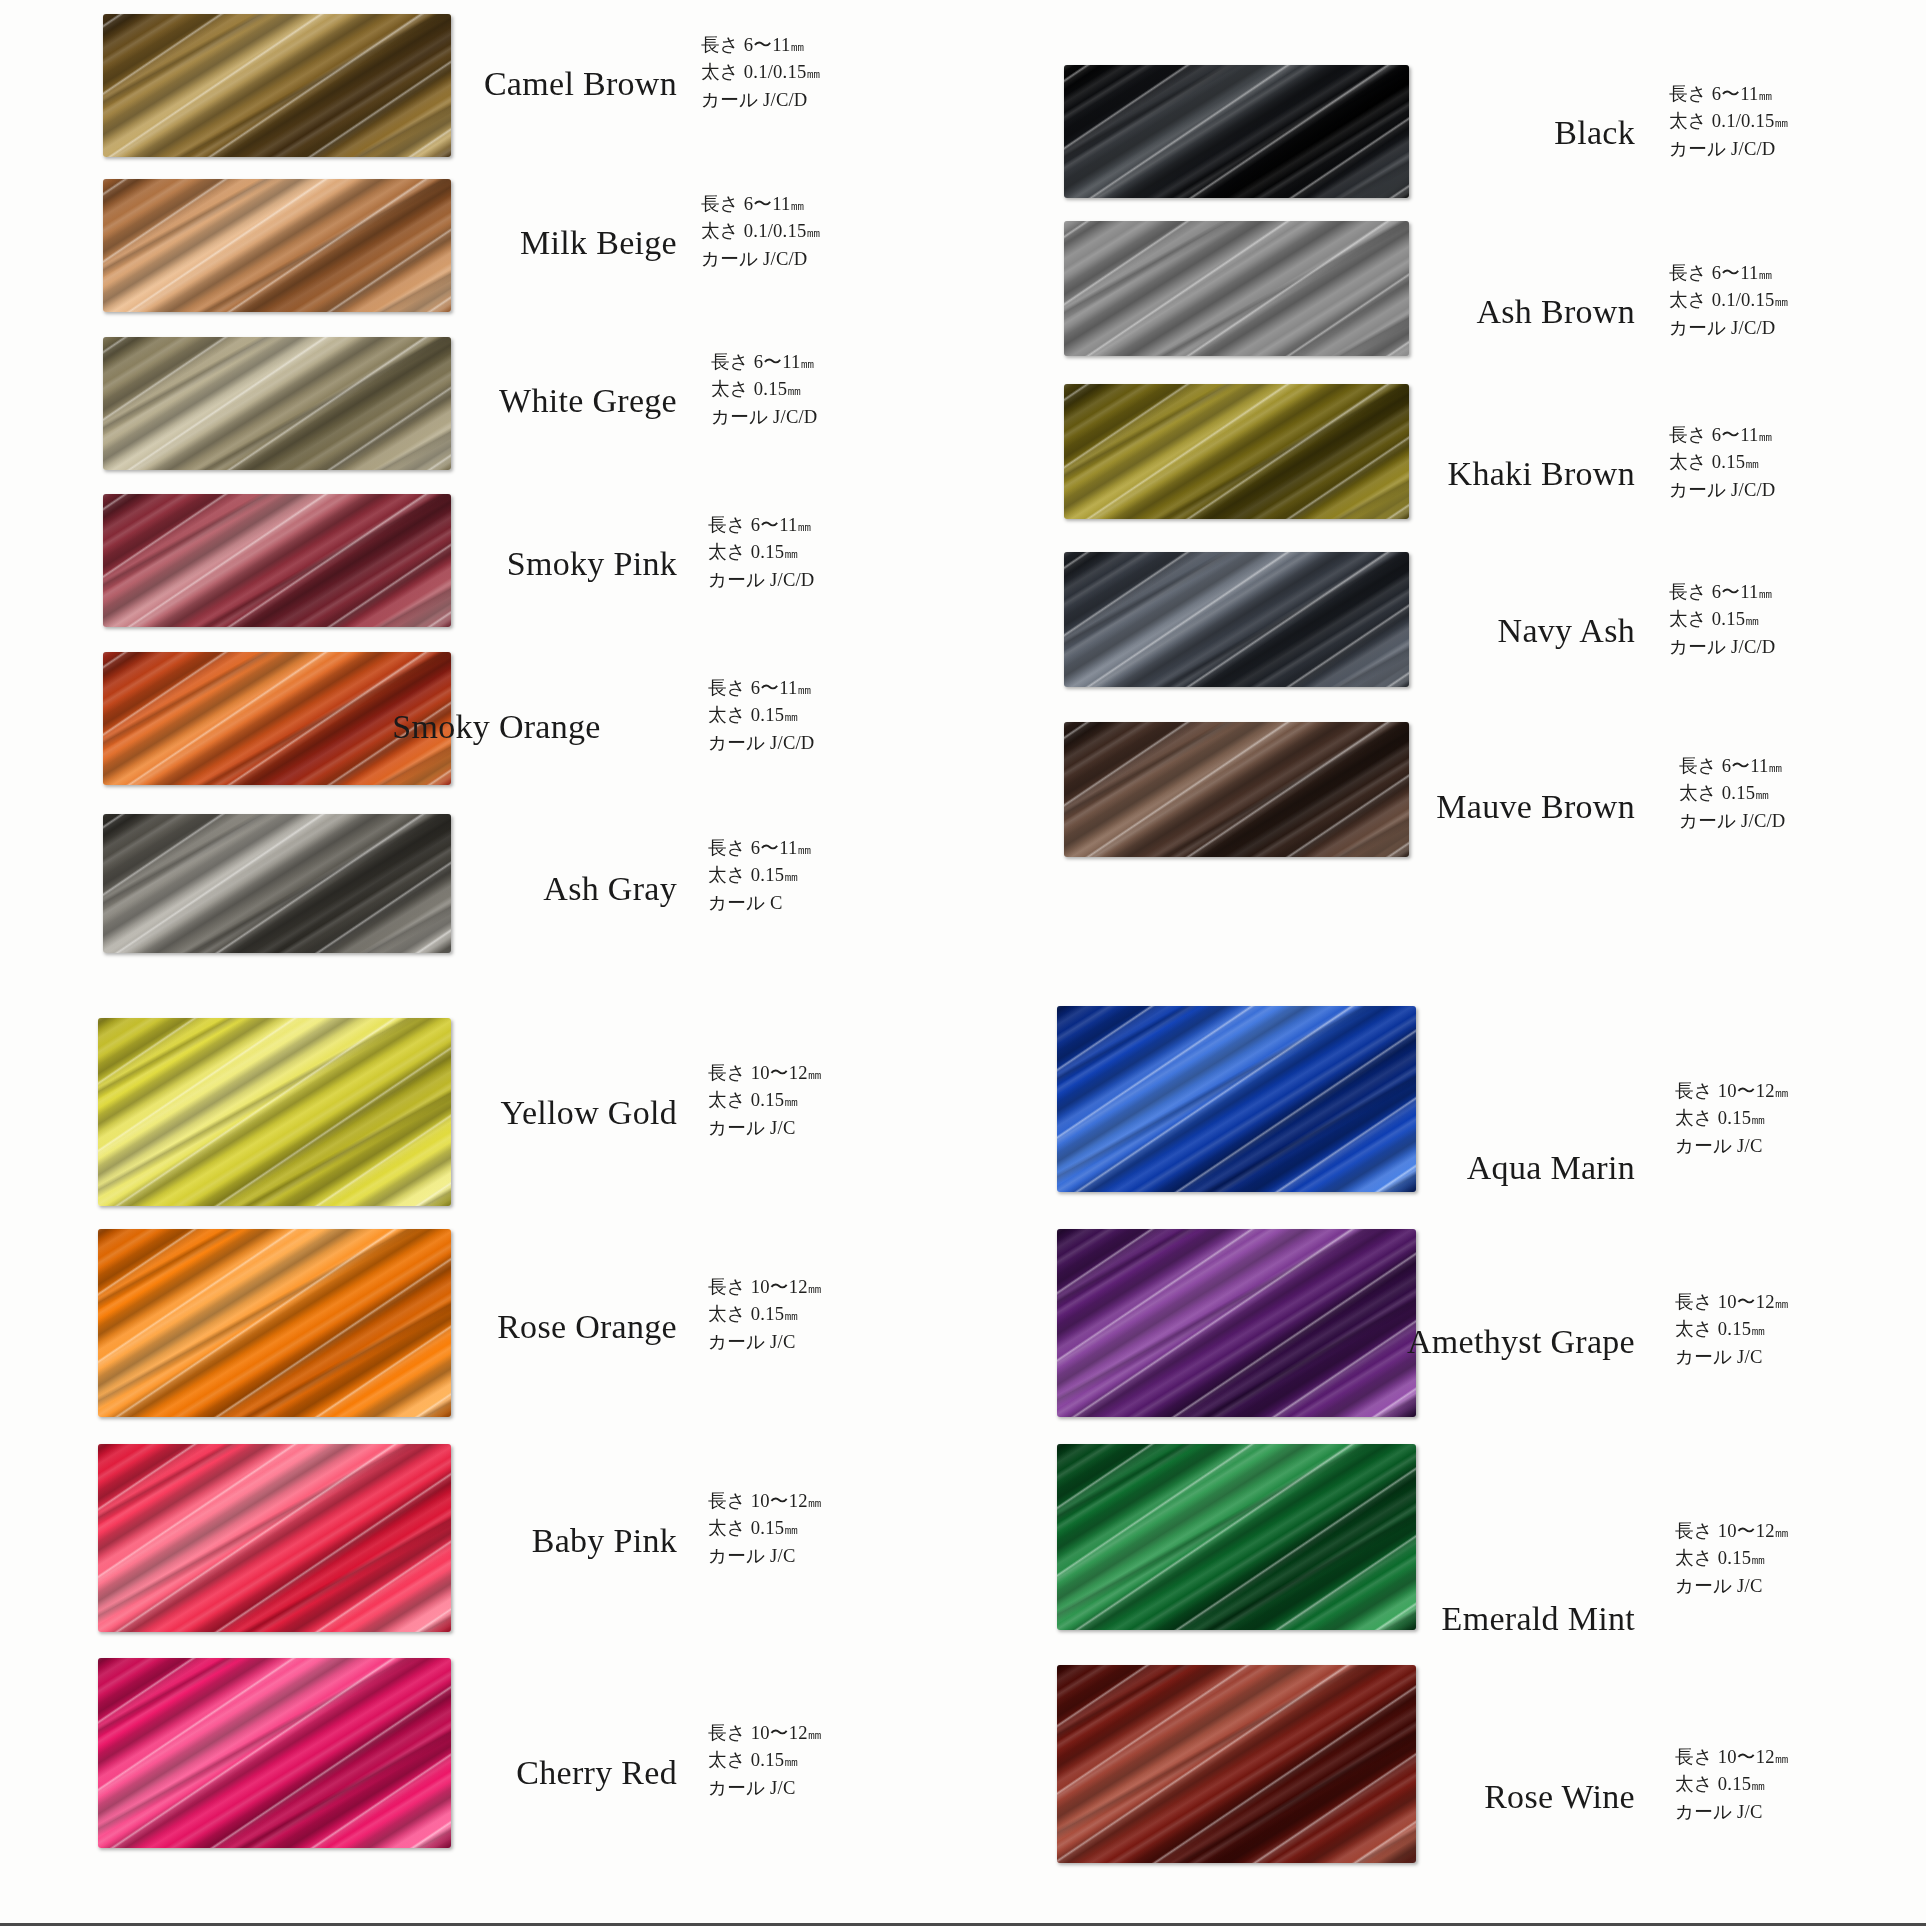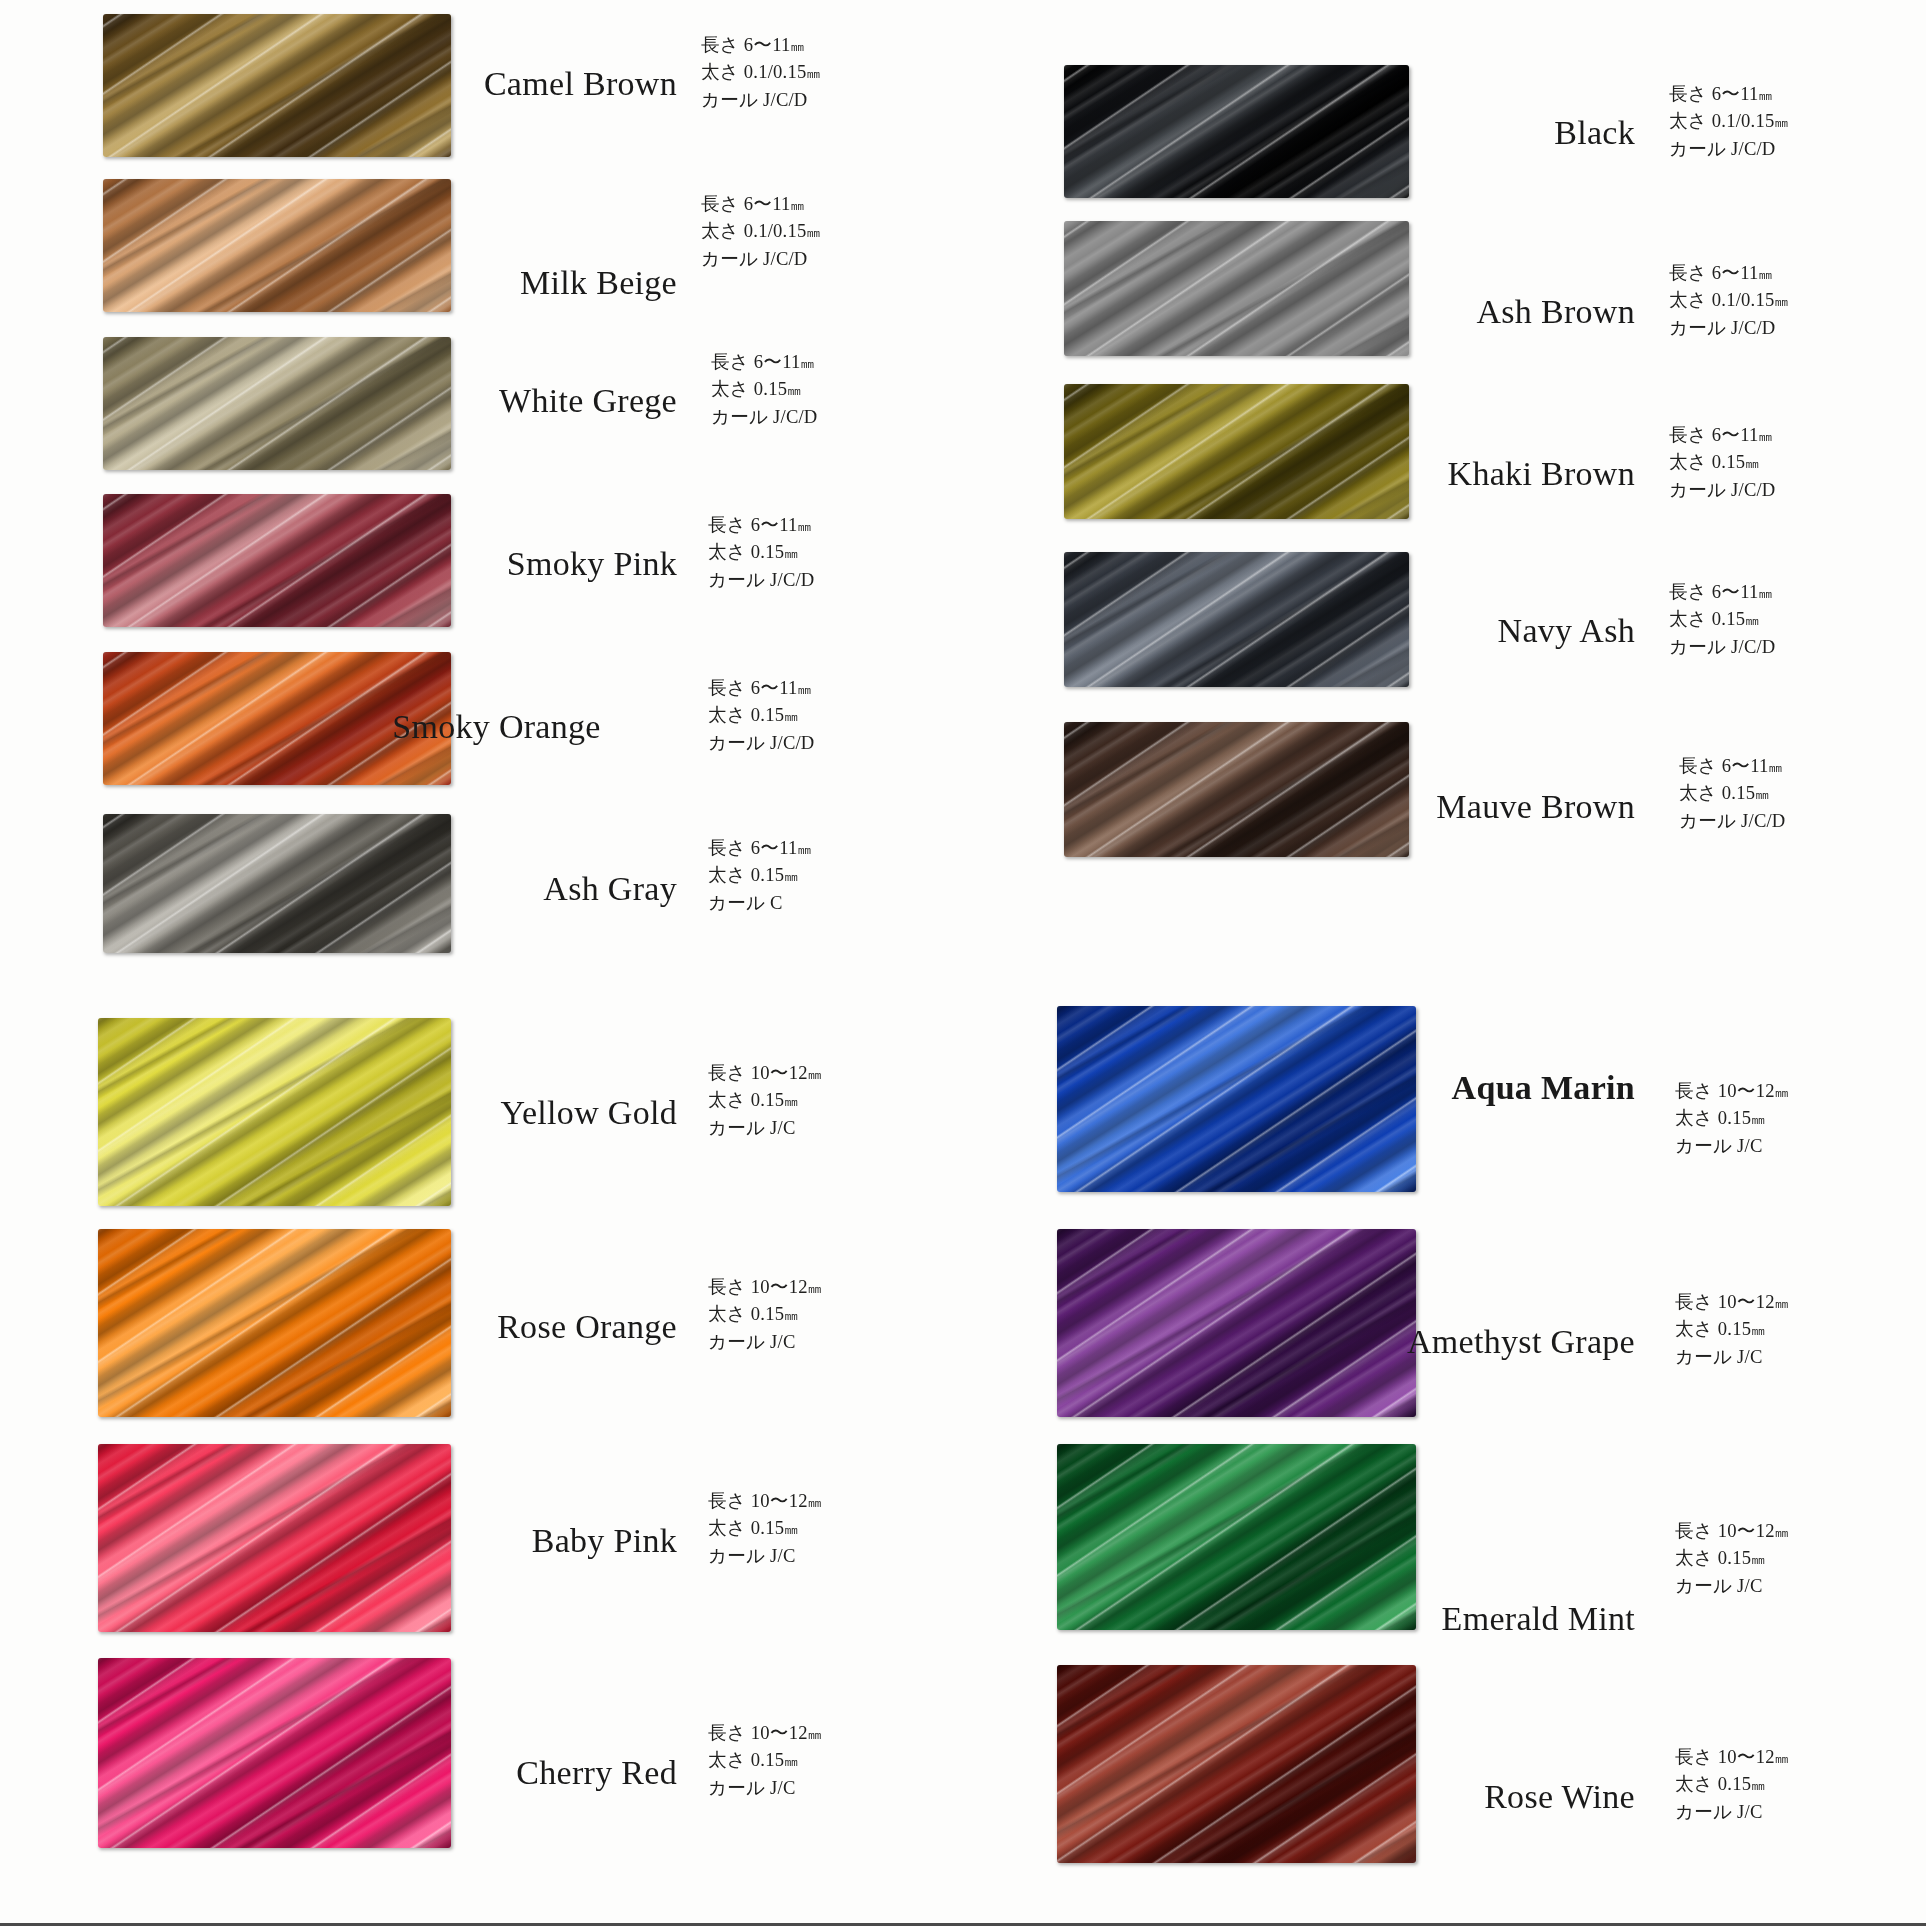--- a/index.html
+++ b/index.html
@@ -87,21 +87,21 @@
     </div>
     <div class="name" style="left: 316px; top: 65px; width: 361px;">Camel Brown</div>
     <div class="specs" style="left: 701px; top: 31px;">
       <div><span>長さ 6〜11</span><span class="unit">㎜</span></div>
       <div><span>太さ 0.1/0.15</span><span class="unit">㎜</span></div>
       <div>カール  J/C/D</div>
     </div>
     <div class="swatch" style="left: 103px; top: 179px; width: 348px; height: 133px; background: linear-gradient(146deg, rgb(138, 79, 36) 0%, rgb(197, 136, 85) 22%, rgb(237, 191, 146) 38%, rgb(197, 136, 85) 52%, rgb(138, 79, 36) 68%, rgb(197, 136, 85) 82%, rgb(237, 191, 146) 94%, rgb(138, 79, 36) 100%);">
       <div class="tex"></div>
     </div>
-    <div class="name" style="left: 316px; top: 224px; width: 361px; margin-top: 40px;">Milk Beige</div>
+    <div class="name" style="left: 316px; top: 224px; width: 361px;">Milk Beige</div>
     <div class="specs" style="left: 701px; top: 190px;">
       <div><span>長さ 6〜11</span><span class="unit">㎜</span></div>
       <div><span>太さ 0.1/0.15</span><span class="unit">㎜</span></div>
       <div>カール  J/C/D</div>
     </div>
     <div class="swatch" style="left: 103px; top: 337px; width: 348px; height: 133px; background: linear-gradient(146deg, rgb(107, 98, 67) 0%, rgb(158, 147, 114) 22%, rgb(207, 199, 171) 38%, rgb(158, 147, 114) 52%, rgb(107, 98, 67) 68%, rgb(158, 147, 114) 82%, rgb(207, 199, 171) 94%, rgb(107, 98, 67) 100%);">
       <div class="tex"></div>
     </div>
     <div class="name" style="left: 316px; top: 382px; width: 361px;">White Grege</div>
     <div class="specs" style="left: 711px; top: 348px;">
@@ -213,21 +213,21 @@
     </div>
     <div class="name" style="left: 316px; top: 1754px; width: 361px;">Cherry Red</div>
     <div class="specs" style="left: 708px; top: 1719px;">
       <div><span>長さ 10〜12</span><span class="unit">㎜</span></div>
       <div><span>太さ 0.15</span><span class="unit">㎜</span></div>
       <div>カール  J/C</div>
     </div>
     <div class="swatch" style="left: 1057px; top: 1006px; width: 359px; height: 186px; background: linear-gradient(146deg, rgb(5, 32, 110) 0%, rgb(14, 63, 181) 22%, rgb(77, 133, 232) 38%, rgb(14, 63, 181) 52%, rgb(5, 32, 110) 68%, rgb(14, 63, 181) 82%, rgb(77, 133, 232) 94%, rgb(5, 32, 110) 100%);">
       <div class="tex"></div>
     </div>
-    <div class="name" style="left: 1274px; top: 1069px; width: 361px; font-weight: bold;">Aqua Marin</div>
+    <div class="name" style="left: 1274px; top: 1149px; width: 361px;">Aqua Marin</div>
     <div class="specs" style="left: 1675px; top: 1077px;">
       <div><span>長さ 10〜12</span><span class="unit">㎜</span></div>
       <div><span>太さ 0.15</span><span class="unit">㎜</span></div>
       <div>カール  J/C</div>
     </div>
     <div class="swatch" style="left: 1057px; top: 1229px; width: 359px; height: 188px; background: linear-gradient(146deg, rgb(44, 11, 61) 0%, rgb(92, 29, 115) 22%, rgb(154, 85, 176) 38%, rgb(92, 29, 115) 52%, rgb(44, 11, 61) 68%, rgb(92, 29, 115) 82%, rgb(154, 85, 176) 94%, rgb(44, 11, 61) 100%);">
       <div class="tex"></div>
     </div>
     <div class="name" style="left: 1252px; top: 1323px; width: 383px;">Amethyst Grape</div>
     <div class="specs" style="left: 1675px; top: 1288px;">

